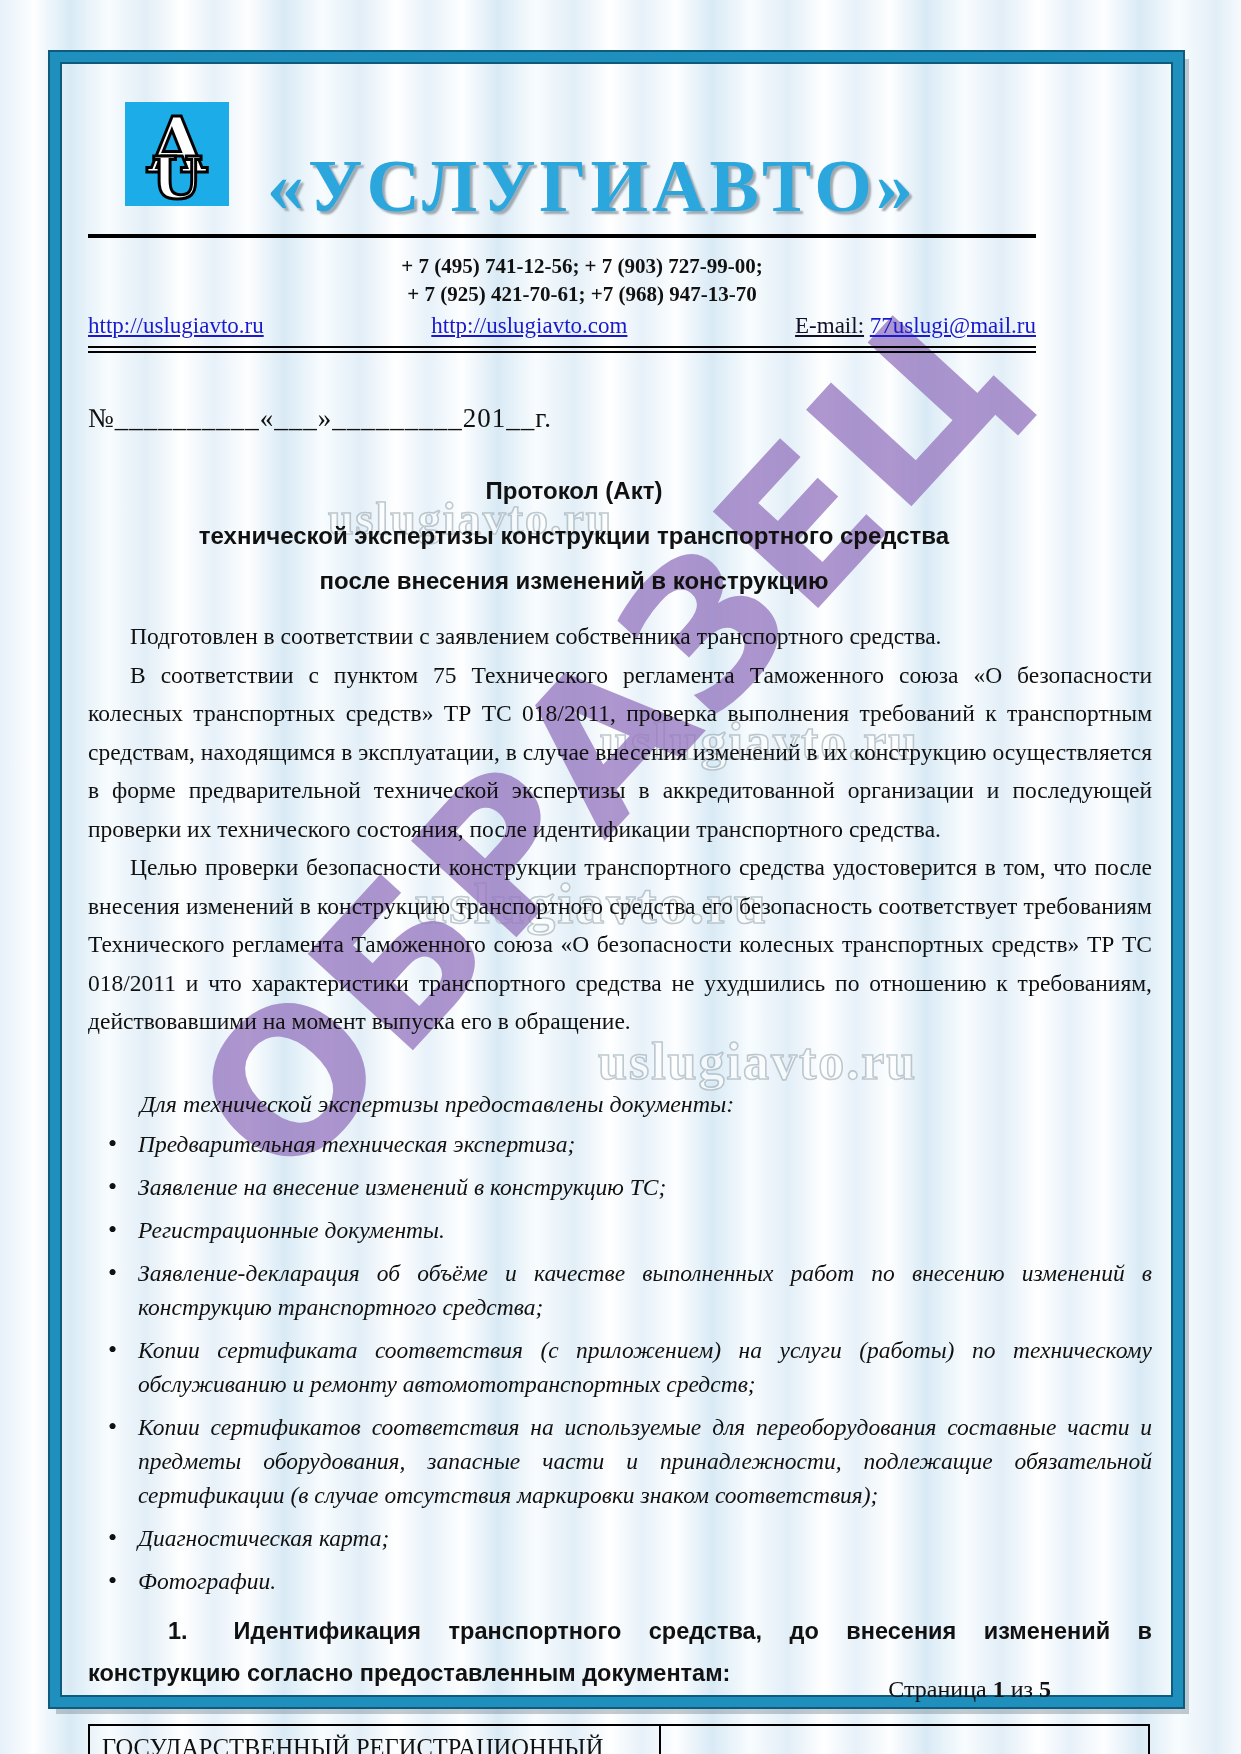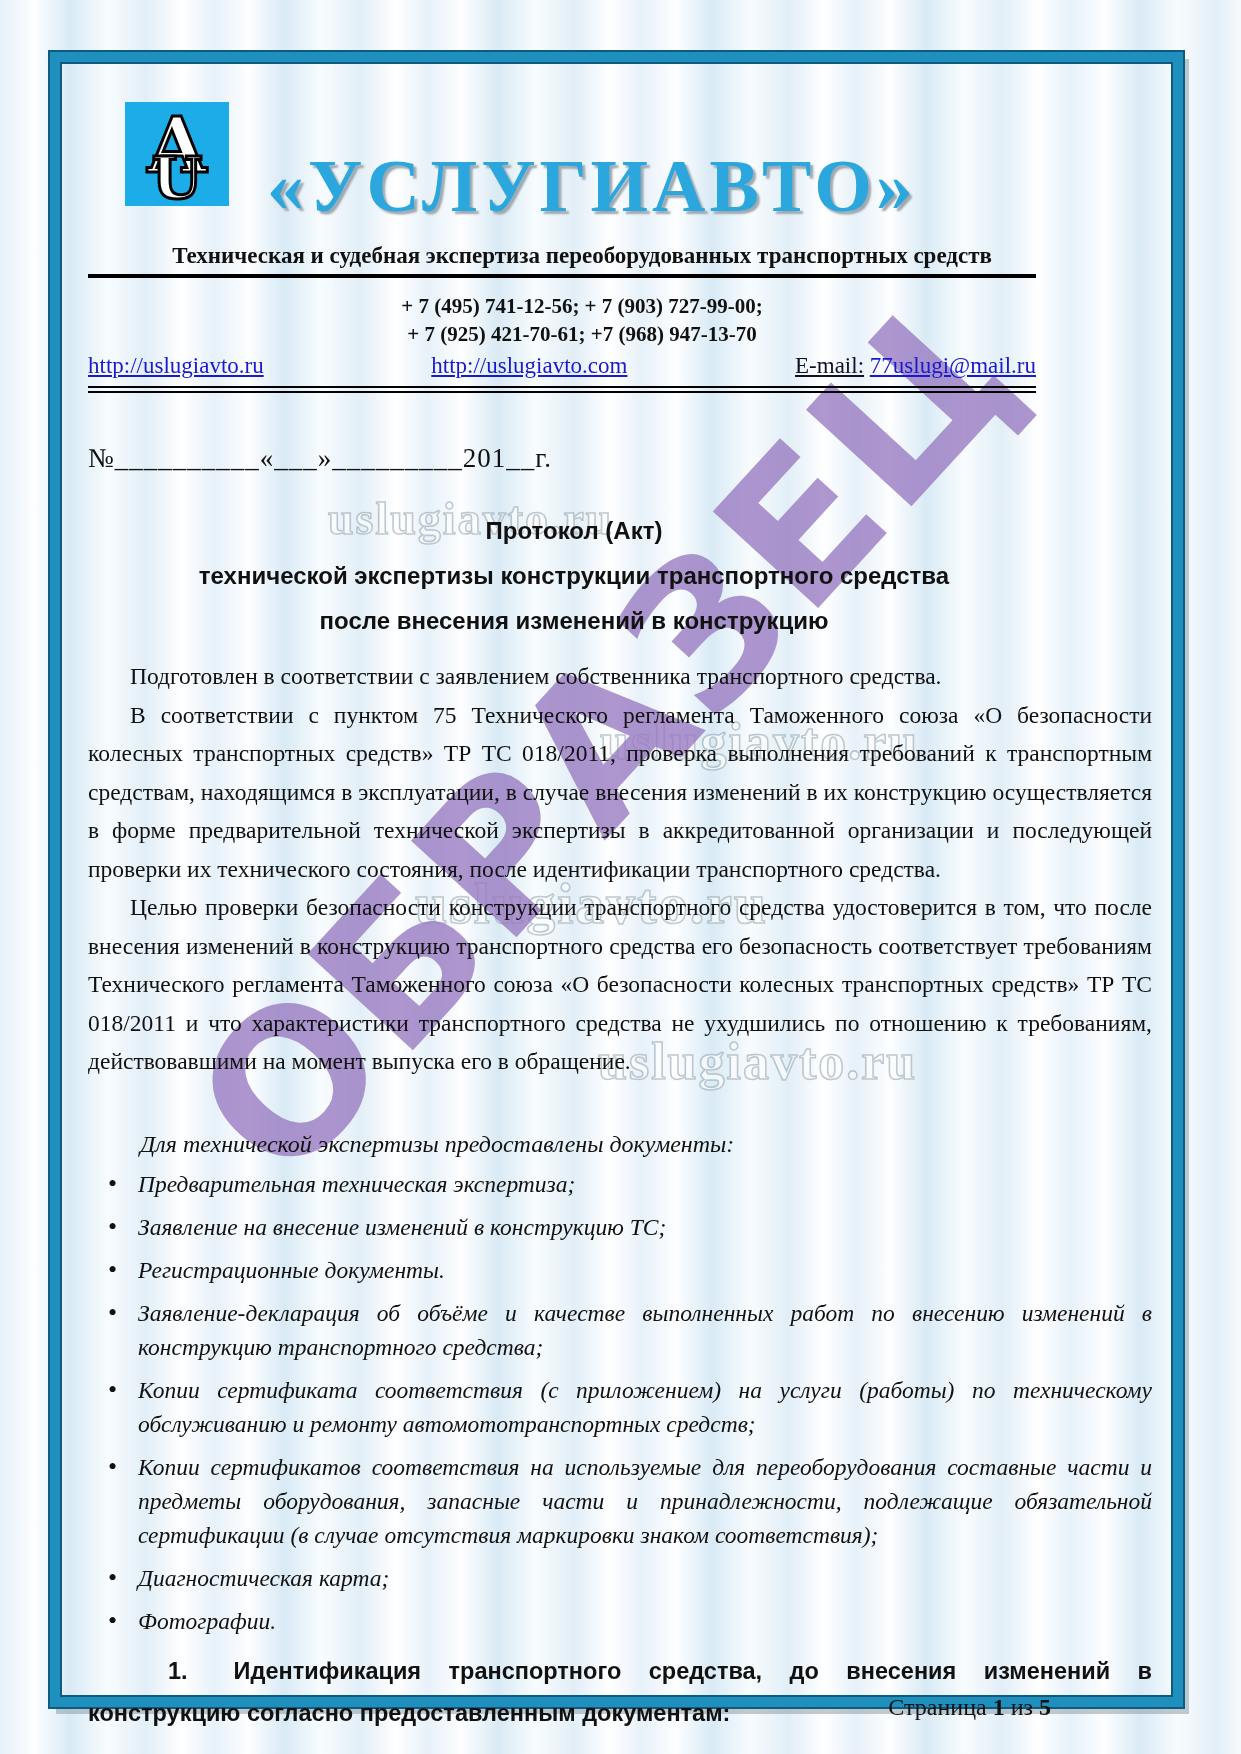--- a/index.html
+++ b/index.html
@@ -121,21 +121,21 @@
     margin:30px 0 0 28px;border-collapse:collapse;width:1062px;
     font-size:24.5px;table-layout:fixed;
   }
   table.id-table td{border:2px solid #000;padding:5px 12px;vertical-align:middle;}
   table.id-table td.c1{width:545px;line-height:33px;}
   table.id-table td.c2{padding-left:20px;}
   table.id-table tr{height:45px;}
   table.id-table tr:first-child{height:76px;}
   
   .page-footer{
-    position:absolute;right:122px;bottom:14px;
+    position:absolute;right:122px;bottom:32px;
     font-size:24px;
   }
   .page-footer b{font-weight:bold;}
 </style>
 </head>
 <body>
 
 <div class="page">
 
   <div class="wm-layer">
@@ -151,21 +151,20 @@
 
       <div class="head-wrap">
         <div class="logo">
           <svg width="104" height="104" viewBox="0 0 104 104">
             <rect x="0" y="0" width="104" height="104" fill="#1cade9"></rect>
             <text x="52" y="70" text-anchor="middle" font-family="DejaVu Serif, serif" font-weight="bold" font-size="76" fill="#ffffff" stroke="#000000" stroke-width="3">A</text>
             <text x="52" y="96" text-anchor="middle" font-family="DejaVu Serif, serif" font-weight="bold" font-size="58" fill="#ffffff" stroke="#000000" stroke-width="3">U</text>
           </svg>
         </div>
         <div class="company">«УСЛУГИАВТО»</div>
-        <div class="tagline">Техническая и судебная экспертиза переоборудованных транспортных средств</div>
         <div class="rule1"></div>
         <div class="phones">
           <div>+ 7 (495) 741-12-56;  + 7 (903) 727-99-00;</div>
           <div>+ 7 (925) 421-70-61;   +7 (968) 947-13-70</div>
         </div>
         <div class="links">
           <a href="#">http://uslugiavto.ru</a>
           <a href="#">http://uslugiavto.com</a>
           <span class="email-cell">
             <span class="email-label">E-mail:</span>

